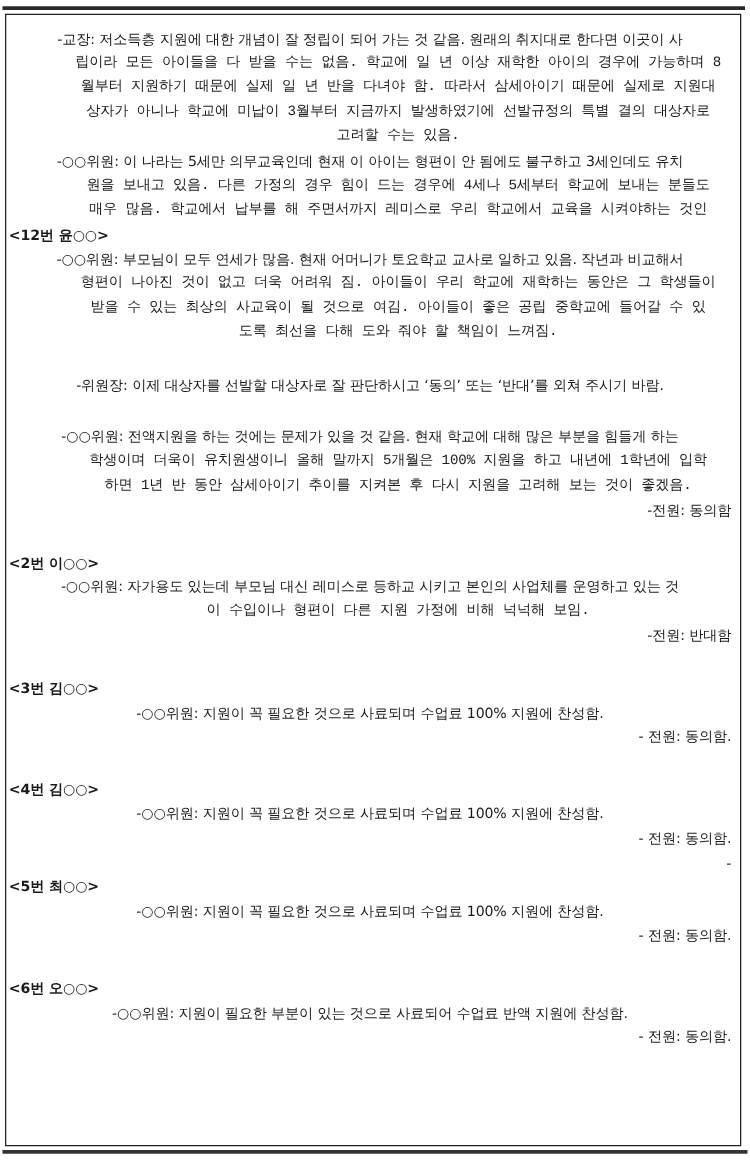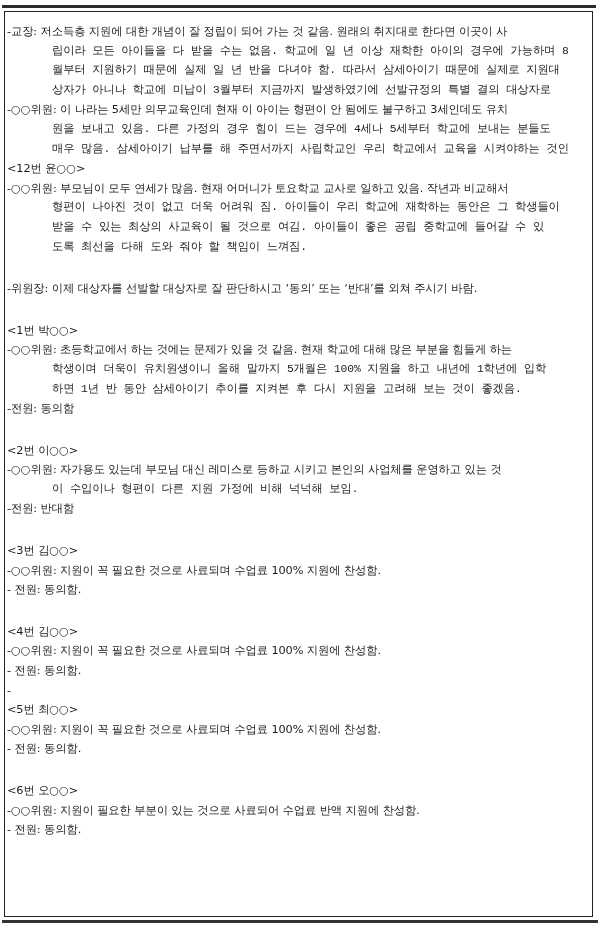--- a/index.html
+++ b/index.html
@@ -11,69 +11,69 @@
   .top-rule { position: absolute; left: 2px; top: 5px; width: 594px; height: 3px; background: #2a2a2a; }
   .frame {
     position: absolute; left: 4px; top: 11px; width: 589px; height: 906px;
     border: 1.5px solid #222; box-sizing: border-box;
   }
   .bottom-rule { position: absolute; left: 2px; top: 920px; width: 596px; height: 3px; background: #333; }
   .content {
     position: absolute; left: 7px; top: 22px; width: 578px;
     font-size: 11.3px; line-height: 19.6px; letter-spacing: -0.1px;
   }
-  .para { margin: 0; }
+  .para { margin: 0; text-align: center; }
   .para .first { display: block; white-space: nowrap; }
   .para .cont { display: block; padding-left: 45px; white-space: nowrap; font-family: Liberation Mono, monospace; }
-  .heading { font-weight: normal; margin: 0; white-space: nowrap; }
+  .heading { font-weight: bold; margin: 0; white-space: nowrap; }
   .gap-lg { height: 22px; }
-  .vote { margin: 0; white-space: nowrap; }
+  .vote { margin: 0; white-space: nowrap; text-align: right; }
 </style>
 </head>
 <body>
 
 <div class="top-rule"></div>
 <div class="frame"></div>
 <div class="bottom-rule"></div>
 
 <div class="content">
 
   <div class="para">
     <span class="first"><span>-교장:</span> <span>저소득층 지원에 대한 개념이 잘 정립이 되어 가는 것 같음. 원래의 취지대로 한다면 이곳이 사</span></span>
     <span class="cont">립이라 모든 아이들을 다 받을 수는 없음. 학교에 일 년 이상 재학한 아이의 경우에 가능하며 8</span>
     <span class="cont">월부터 지원하기 때문에 실제 일 년 반을 다녀야 함. 따라서 삼세아이기 때문에 실제로 지원대</span>
     <span class="cont">상자가 아니나 학교에 미납이 3월부터 지금까지 발생하였기에 선발규정의 특별 결의 대상자로</span>
+    <span class="cont">고려할 수는 있음.</span>
   </div>
 
   <div class="para">
     <span class="first"><span>-○○위원:</span> <span>이 나라는 5세만 의무교육인데 현재 이 아이는 형편이 안 됨에도 불구하고 3세인데도 유치</span></span>
     <span class="cont">원을 보내고 있음. 다른 가정의 경우 힘이 드는 경우에 4세나 5세부터 학교에 보내는 분들도</span>
-    <span class="cont">매우 많음. 삼세아이기 납부를 해 주면서까지 사립학교인 우리 학교에서 교육을 시켜야하는 것인</span>
+    <span class="cont">매우 많음. 학교에서 납부를 해 주면서까지 레미스로 우리 학교에서 교육을 시켜야하는 것인</span>
   </div>
 
   <div class="heading">&lt;12번 윤○○&gt;</div>
 
   <div class="para">
     <span class="first"><span>-○○위원:</span> <span>부모님이 모두 연세가 많음. 현재 어머니가 토요학교 교사로 일하고 있음. 작년과 비교해서</span></span>
     <span class="cont">형편이 나아진 것이 없고 더욱 어려워 짐. 아이들이 우리 학교에 재학하는 동안은 그 학생들이</span>
     <span class="cont">받을 수 있는 최상의 사교육이 될 것으로 여김. 아이들이 좋은 공립 중학교에 들어갈 수 있</span>
     <span class="cont">도록 최선을 다해 도와 줘야 할 책임이 느껴짐.</span>
   </div>
 
   <div class="gap-lg"></div>
 
   <div class="para">
     <span class="first"><span>-위원장:</span> <span>이제 대상자를 선발할 대상자로 잘 판단하시고 ‘동의’ 또는 ‘반대’를 외쳐 주시기 바람.</span></span>
   </div>
 
   <div class="gap-lg"></div>
 
-  <div class="heading">&lt;1번 박○○&gt;</div>
   <div class="para">
-    <span class="first"><span>-○○위원:</span> <span>초등학교에서 하는 것에는 문제가 있을 것 같음. 현재 학교에 대해 많은 부분을 힘들게 하는</span></span>
+    <span class="first"><span>-○○위원:</span> <span>전액지원을 하는 것에는 문제가 있을 것 같음. 현재 학교에 대해 많은 부분을 힘들게 하는</span></span>
     <span class="cont">학생이며 더욱이 유치원생이니 올해 말까지 5개월은 100% 지원을 하고 내년에 1학년에 입학</span>
     <span class="cont">하면 1년 반 동안 삼세아이기 추이를 지켜본 후 다시 지원을 고려해 보는 것이 좋겠음.</span>
   </div>
   <div class="vote">-전원: 동의함</div>
 
   <div class="gap-lg"></div>
 
   <div class="heading">&lt;2번 이○○&gt;</div>
   <div class="para">
     <span class="first"><span>-○○위원:</span> <span>자가용도 있는데 부모님 대신 레미스로 등하교 시키고 본인의 사업체를 운영하고 있는 것</span></span>

